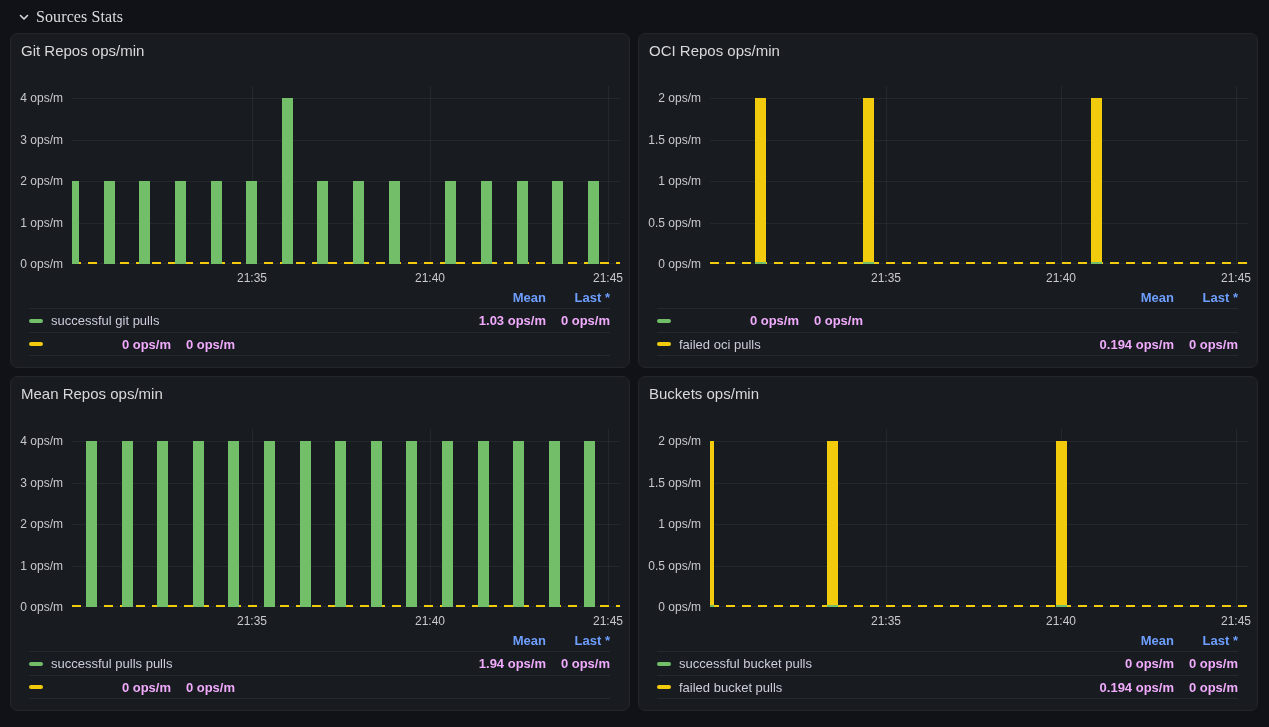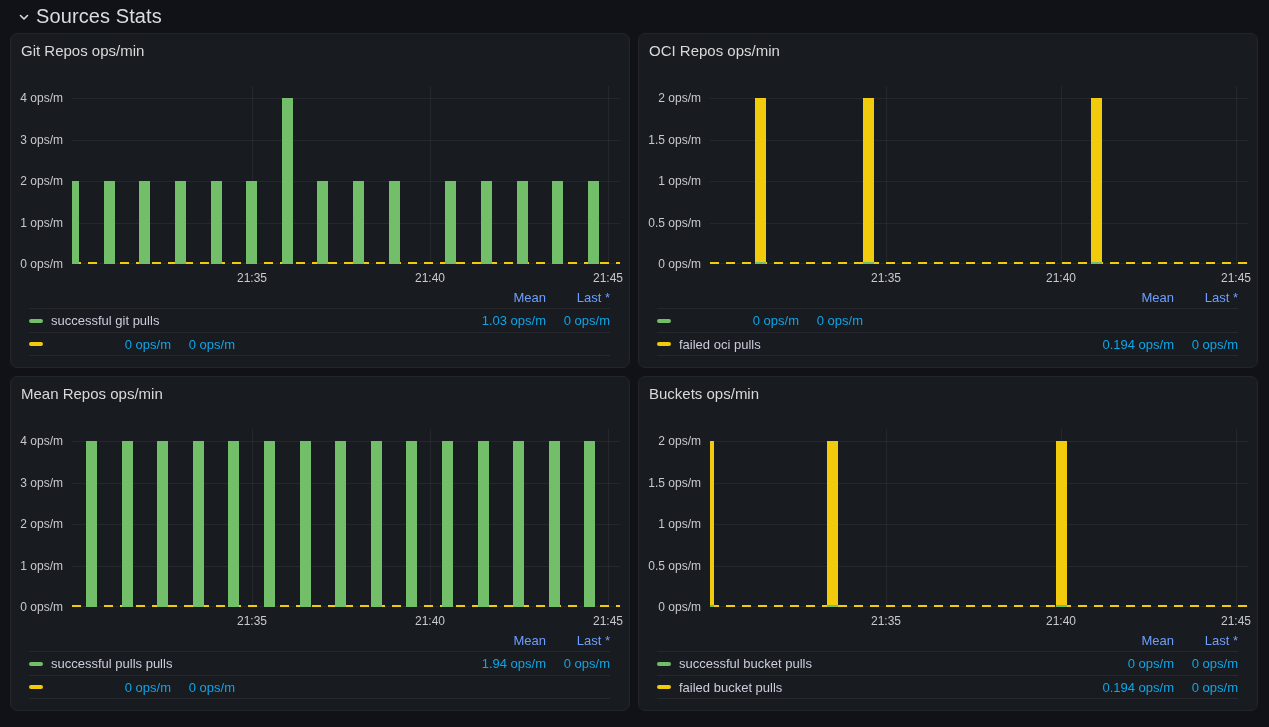--- a/index.html
+++ b/index.html
@@ -9,21 +9,21 @@
     font-family:"Liberation Sans","DejaVu Sans",sans-serif;
     color:#CCCCDC;
   }
   
   .row-header {
     height:33px; display:flex; align-items:center; padding-left:18px;
     cursor:pointer;
   }
   .row-header .chev { width:12px; height:12px; margin-right:6px; display:flex; align-items:center; }
   .row-header .chev svg { display:block; }
-  .row-title { font-size:20px; font-weight:500; color:#DBDCDE; letter-spacing:0.1px; }
+  .row-title { font-size:16px; font-weight:500; color:#DBDCDE; letter-spacing:0.1px;font-family:Liberation Serif, serif; }
 
   
   .grid {
     display:grid; grid-template-columns:1fr 1fr; grid-template-rows:335px 335px;
     gap:8px; margin:0 11px 0 10px;
   }
   .panel {
     position:relative; background:#181B1F; border:1px solid #23252B;
     border-radius:7px; overflow:hidden;
   }
@@ -52,31 +52,31 @@
   .xlabels { position:absolute; top:236px; left:var(--g); right:9px; height:16px; }
   .xtick {
     position:absolute; transform:translateX(-50%); font-size:12px; color:#C8C9D0;
     white-space:nowrap; line-height:16px;
   }
 
   
   .legend { position:absolute; top:252px; left:0; right:0; padding:0 19px 0 18px; font-size:13px; }
   .legend-header { display:flex; align-items:center; height:22px; }
   .legend-header .spacer { flex:1; }
-  .legend-header .col { color:#6E9FFF; font-weight:400; cursor:pointer; }
+  .legend-header .col { color:#6E9FFF; font-weight:700; cursor:pointer; }
   .col.mean { width:120px; text-align:right; }
   .col.last { width:64px; text-align:right; }
   .legend-row {
     display:flex; align-items:center; height:24px;
     border-top:1px solid rgba(204,204,220,0.08);
   }
   .legend-row:last-child { border-bottom:1px solid rgba(204,204,220,0.08); }
   .swatch { width:14px; height:4px; border-radius:2px; margin-right:8px; flex:none; }
   .series-label { flex:1; color:#CCCCDC; cursor:pointer; white-space:nowrap; overflow:hidden; }
-  .legend-row .col { color:#0ea5e9; }
+  .legend-row .col { color:#f0abfc;font-weight:bold; }
 </style>
 </head>
 <body>
 
 <div class="row-header">
   <span class="chev">
     <svg width="12" height="12" viewBox="0 0 12 12">
         <polyline points="2.5,4.5 6,8 9.5,4.5" fill="none" stroke="#D8D9DA" stroke-width="1.6" stroke-linecap="round" stroke-linejoin="round"></polyline>
       </svg>
   </span>

